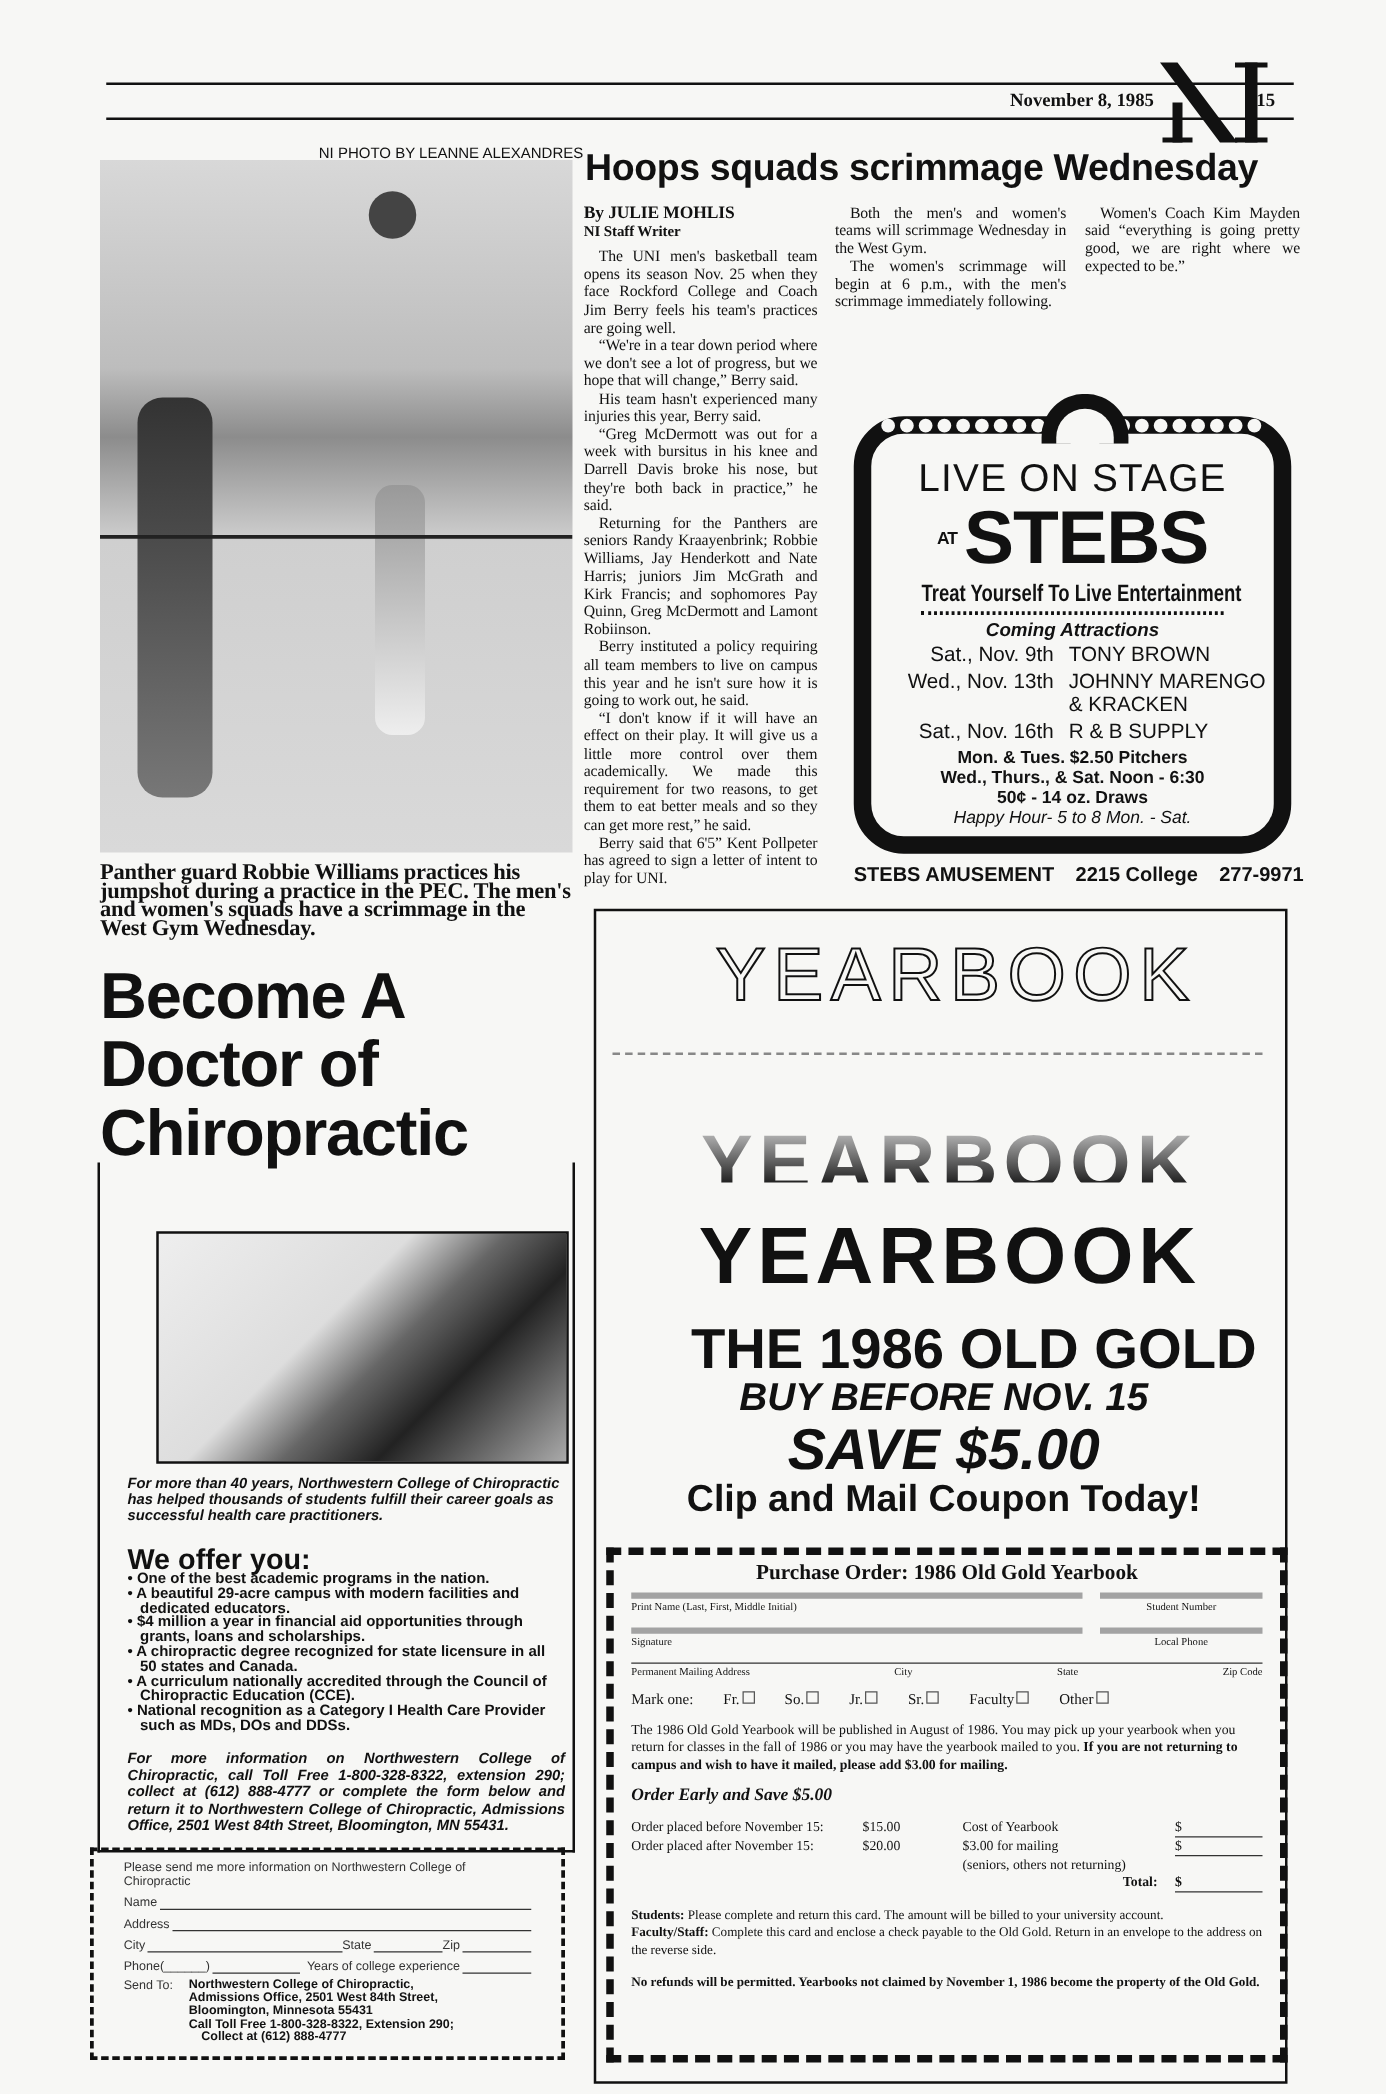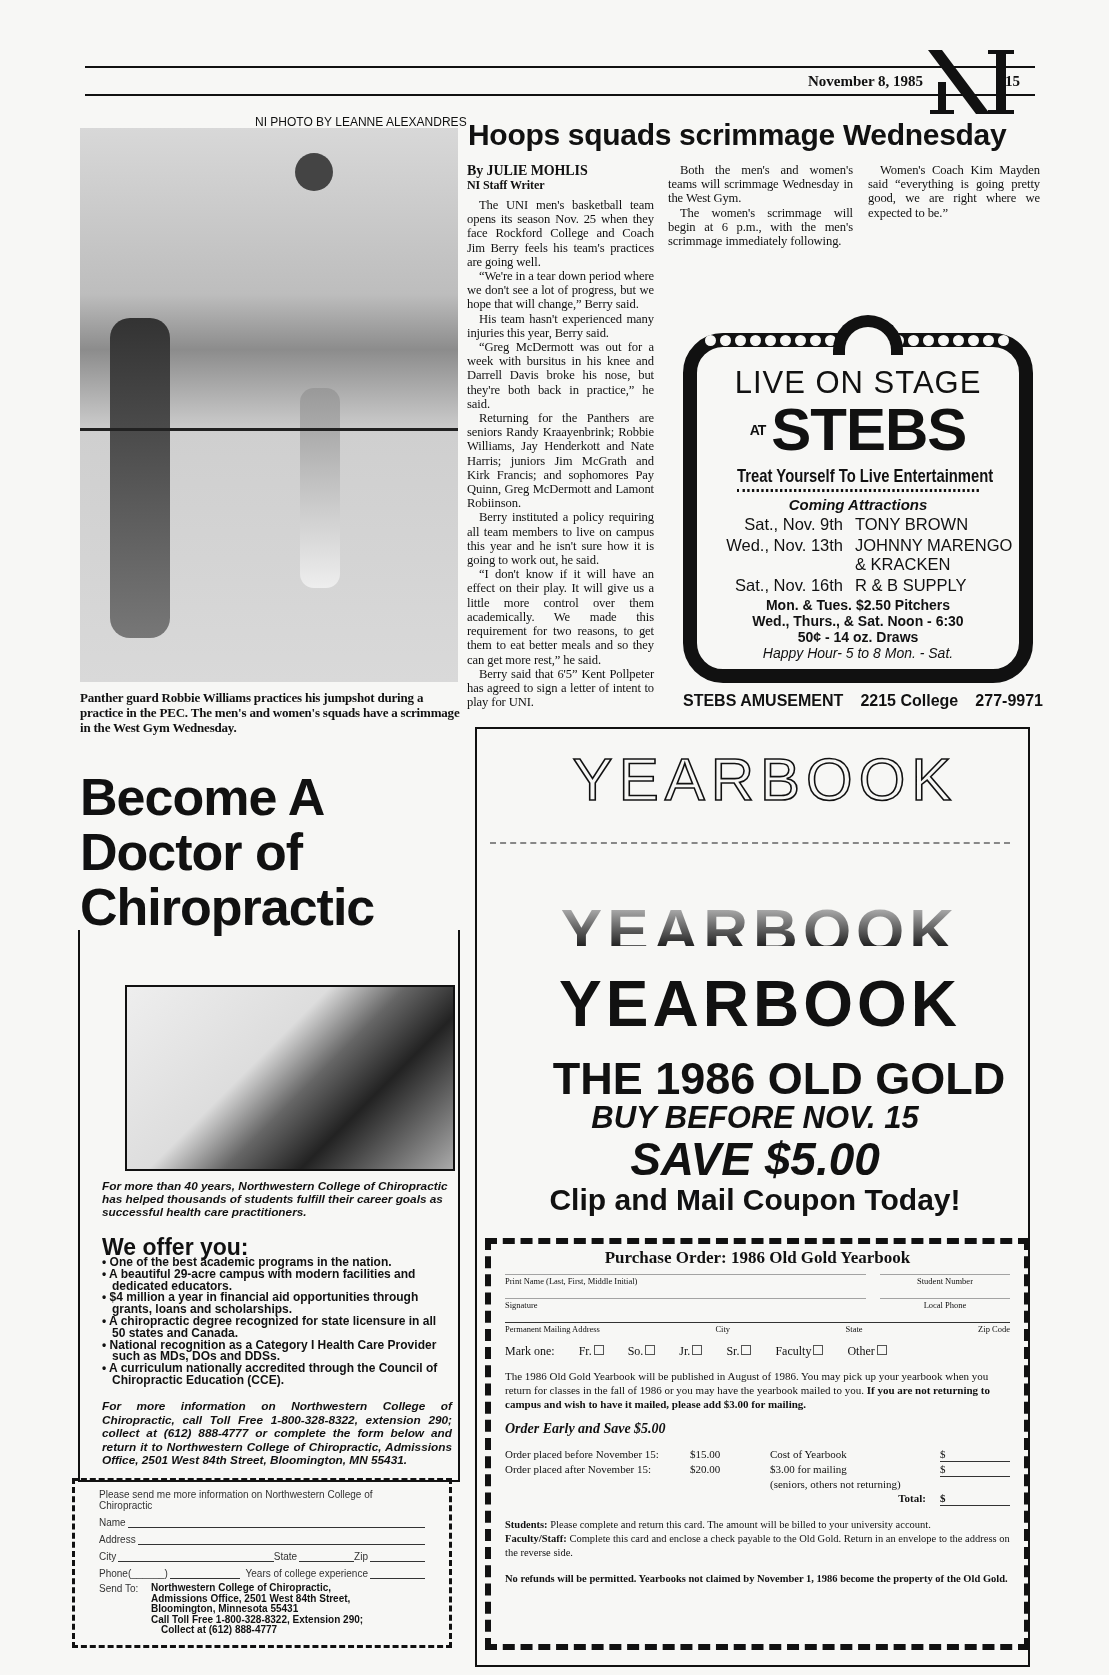--- a/index.html
+++ b/index.html
@@ -7,21 +7,21 @@
   .abs{position:absolute;}
   
   .rule{position:absolute;left:85px;width:950px;height:2px;background:#111;}
   .date{position:absolute;left:808px;top:73px;font-weight:bold;font-size:15px;font-family:"Liberation Serif",serif;}
   .pagenum{position:absolute;left:1005px;top:73px;font-weight:bold;font-size:15px;}
   .ni-logo{position:absolute;left:928px;top:46px;width:110px;height:72px;}
   .photo-credit{position:absolute;left:255px;top:115px;font-family:"Liberation Sans",sans-serif;font-size:12px;}
   .headline{position:absolute;left:468px;top:118px;font-family:"Liberation Sans",sans-serif;font-size:30px;letter-spacing:-0.3px;}
   
   .photo{position:absolute;left:80px;top:128px;width:378px;height:554px;background:linear-gradient(180deg,#d8d8d8 0%,#bdbdbd 30%,#8c8c8c 40%,#cfcfcf 55%,#d9d9d9 100%);overflow:hidden;}
-  .caption{position:absolute;left:80px;top:690px;width:380px;font-weight:bold;font-size:13px;line-height:15px;letter-spacing:-0.2px;}
+  .caption{position:absolute;left:80px;top:690px;width:380px;font-weight:bold;font-size:18px;line-height:15px;letter-spacing:-0.2px;}
   
   .col{position:absolute;font-size:12.6px;line-height:14.2px;text-align:justify;letter-spacing:-0.1px;}
   .col p{margin:0;text-indent:12px;}
   .byline{font-weight:bold;font-size:14px;line-height:15px;}
   .staff{font-weight:bold;font-size:12px;line-height:14px;margin-bottom:6px;}
   
   .stebs{position:absolute;left:683px;top:315px;width:350px;height:375px;}
   .stebs-frame{position:absolute;left:0;top:18px;width:350px;height:350px;border:14px solid #111;border-radius:40px;box-sizing:border-box;}
   .bulbs{position:absolute;display:flex;gap:4px;}
   .bulb{width:11px;height:11px;border-radius:50%;background:#f7f7f5;}
@@ -59,21 +59,21 @@
   .yb-dash{position:absolute;left:490px;top:842px;width:520px;border-top:2px dashed #888;}
   .yb-grad{position:absolute;left:500px;top:900px;width:520px;text-align:center;font-family:"Liberation Sans",sans-serif;font-weight:bold;font-size:62px;letter-spacing:5px;background:linear-gradient(180deg,#ccc 0%,#222 100%);-webkit-background-clip:text;background-clip:text;color:transparent;line-height:62px;height:46px;overflow:hidden;}
   .yb-solid{position:absolute;left:495px;top:972px;width:530px;text-align:center;font-family:"Liberation Sans",sans-serif;font-weight:bold;font-size:64px;letter-spacing:4px;line-height:64px;}
   .yb-oldgold{position:absolute;left:504px;top:1055px;width:550px;text-align:center;font-family:"Liberation Sans",sans-serif;font-weight:bold;font-size:45px;line-height:48px;}
   .yb-buy{position:absolute;left:480px;top:1102px;width:550px;text-align:center;font-family:"Liberation Sans",sans-serif;font-weight:bold;font-style:italic;font-size:31px;line-height:32px;}
   .yb-save{position:absolute;left:480px;top:1136px;width:550px;text-align:center;font-family:"Liberation Sans",sans-serif;font-weight:bold;font-style:italic;font-size:46px;line-height:46px;}
   .yb-clip{position:absolute;left:480px;top:1184px;width:550px;text-align:center;font-family:"Liberation Sans",sans-serif;font-weight:bold;font-size:30px;line-height:32px;}
   .po{position:absolute;left:485px;top:1238px;width:545px;height:412px;border:6px dashed #111;box-sizing:border-box;padding:4px 14px;font-size:11px;}
   .po-title{text-align:center;font-weight:bold;font-size:17px;margin-bottom:6px;}
   .po-fields{display:grid;grid-template-columns:1fr 130px;column-gap:14px;row-gap:12px;font-size:8.5px;}
-  .po-fields div{border-top:1px solid #a3a3a3;padding-top:1px;}
+  .po-fields div{border-top:5px solid #a3a3a3;padding-top:1px;}
   .po-addr{display:flex;justify-content:space-between;border-top:1px solid #333;padding-top:1px;font-size:8.5px;margin-top:12px;}
   .mark{display:flex;gap:24px;font-size:12px;margin-top:10px;}
   .box{display:inline-block;width:8px;height:8px;border:1px solid #555;margin-left:2px;}
   .po-para{font-size:11px;line-height:14px;margin-top:10px;}
   .po-para b{font-weight:bold;}
   .po-early{font-style:italic;font-weight:bold;font-size:14px;margin-top:10px;}
   .price-grid{display:grid;grid-template-columns:185px 80px 170px 1fr;font-size:11px;line-height:14px;margin-top:10px;}
   .dollar{border-bottom:1px solid #333;}
   .po-note{font-size:10.5px;line-height:14px;margin-top:12px;}
 </style>
@@ -186,22 +186,22 @@
 </div>
 <div class="chiro-box"></div>
 <div class="chiro-photo"></div>
 <div class="chiro-intro">For more than 40 years, Northwestern College of Chiropractic has helped thousands of students fulfill their career goals as successful health care practitioners.</div>
 <div class="offer-h">We offer you:</div>
 <ul class="offer-list">
   <li>One of the best academic programs in the nation.</li>
   <li>A beautiful 29-acre campus with modern facilities and dedicated educators.</li>
   <li>$4 million a year in financial aid opportunities through grants, loans and scholarships.</li>
   <li>A chiropractic degree recognized for state licensure in all 50 states and Canada.</li>
+  <li>A curriculum nationally accredited through the Council of Chiropractic Education (CCE).</li>
   <li>National recognition as a Category I Health Care Provider such as MDs, DOs and DDSs.</li>
-  <li>A curriculum nationally accredited through the Council of Chiropractic Education (CCE).</li>
 </ul>
 <div class="chiro-more">For more information on Northwestern College of Chiropractic, call Toll Free 1-800-328-8322, extension 290; collect at (612) 888-4777 or complete the form below and return it to Northwestern College of Chiropractic, Admissions Office, 2501 West 84th Street, Bloomington, MN 55431.</div>
 
 <div class="coupon">
   <div>Please send me more information on Northwestern College of Chiropractic</div>
   <div class="row">
       <span>Name</span>
       <span class="line"></span>
     </div>
   <div class="row">

